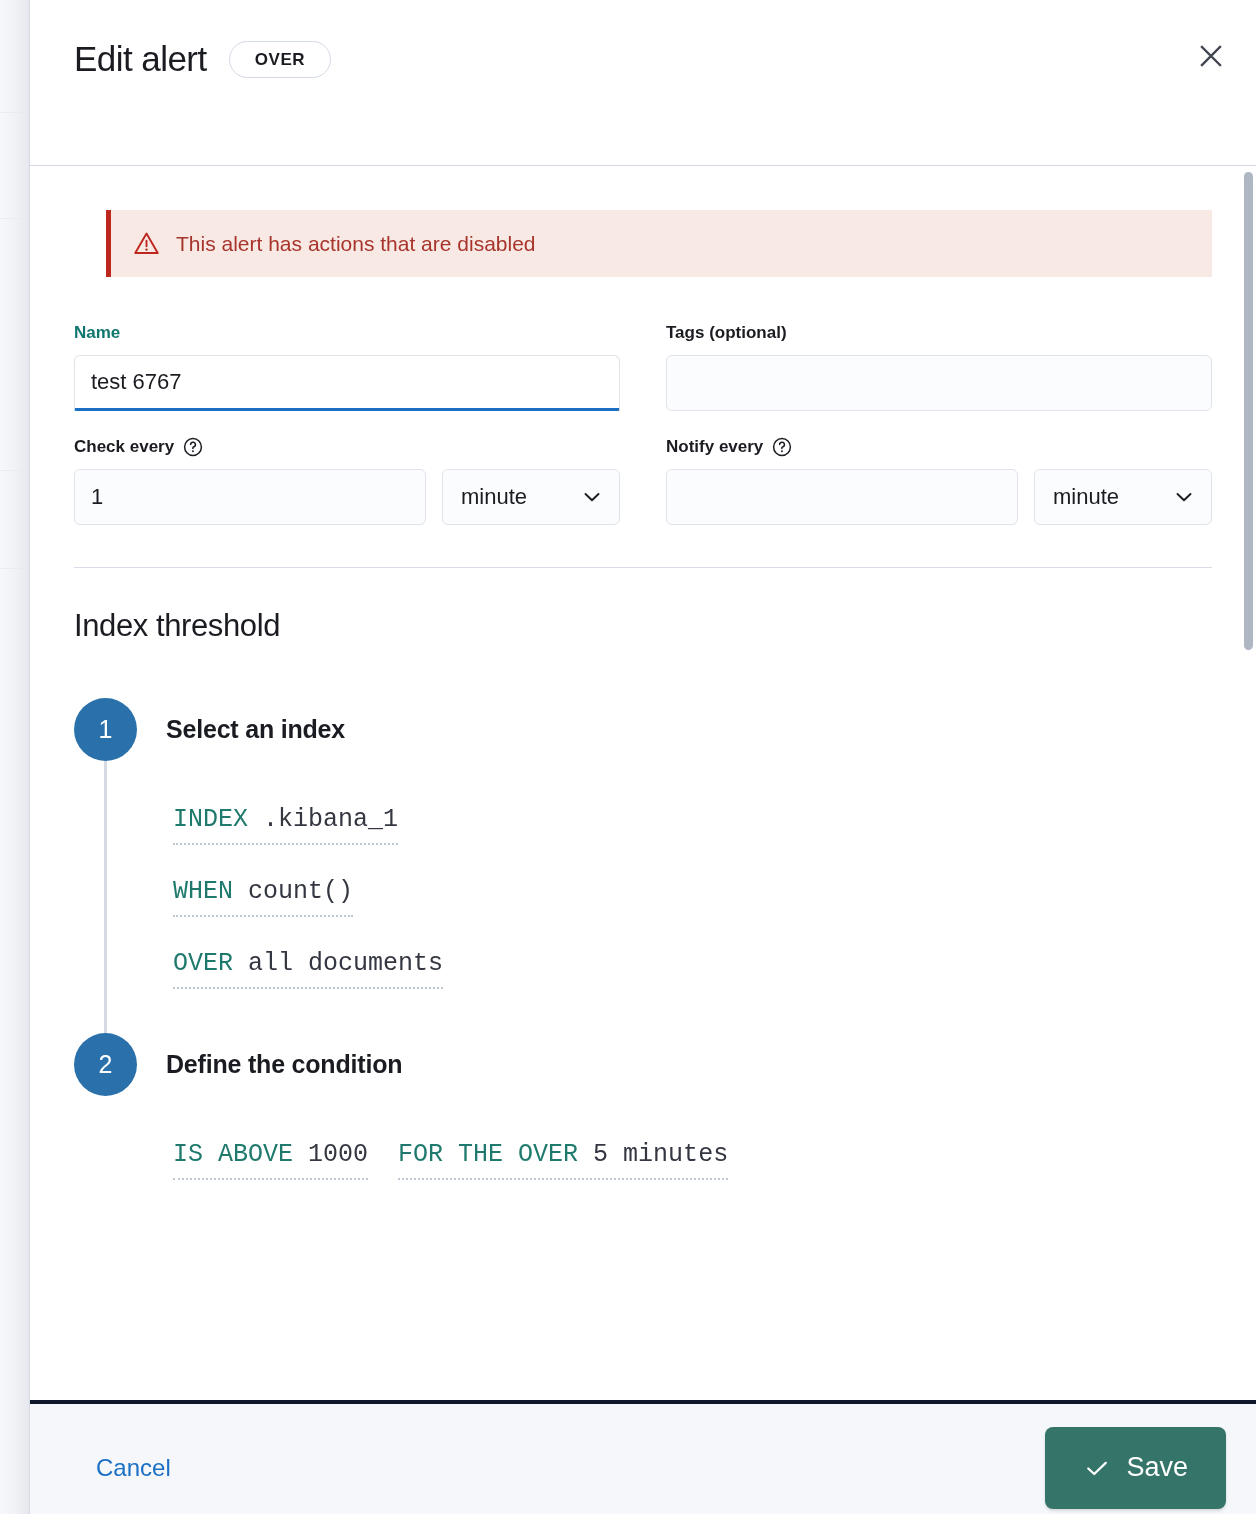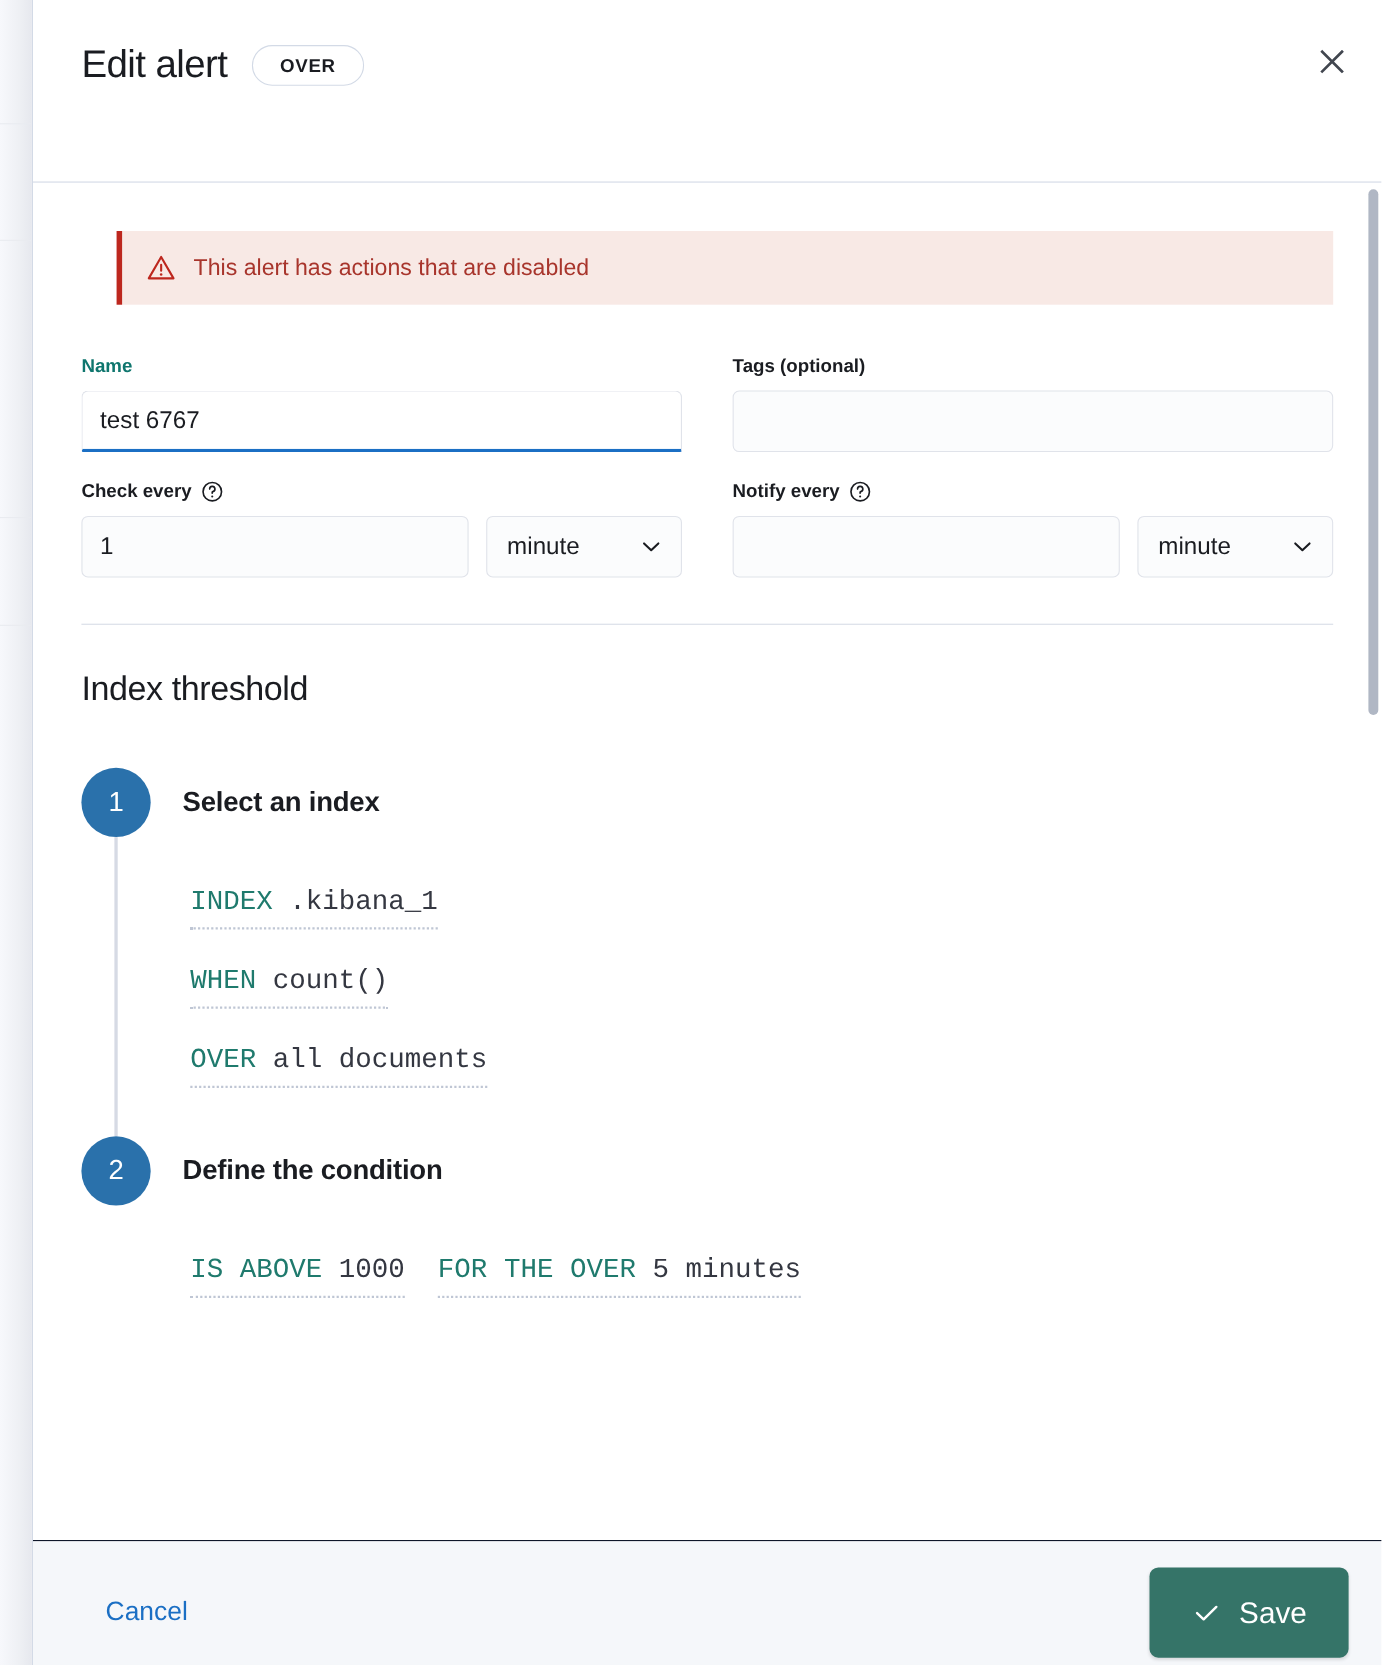--- a/index.html
+++ b/index.html
@@ -256,21 +256,21 @@
     cursor: pointer;
     white-space: nowrap;
   }
   .expr .kw { color: #1f7a6d; }
 
   
   .modal-footer {
     flex: 0 0 auto;
     height: 114px;
     background: #f5f7fa;
-    border-top: 1px solid #0f172a;
+    border-top: 4px solid #0f172a;
     display: flex;
     align-items: center;
     justify-content: space-between;
     padding: 17px 30px 0 62px;
   }
   .cancel-link {
     font-size: 24px;
     color: #1b6fc4;
     background: none;
     border: none;

